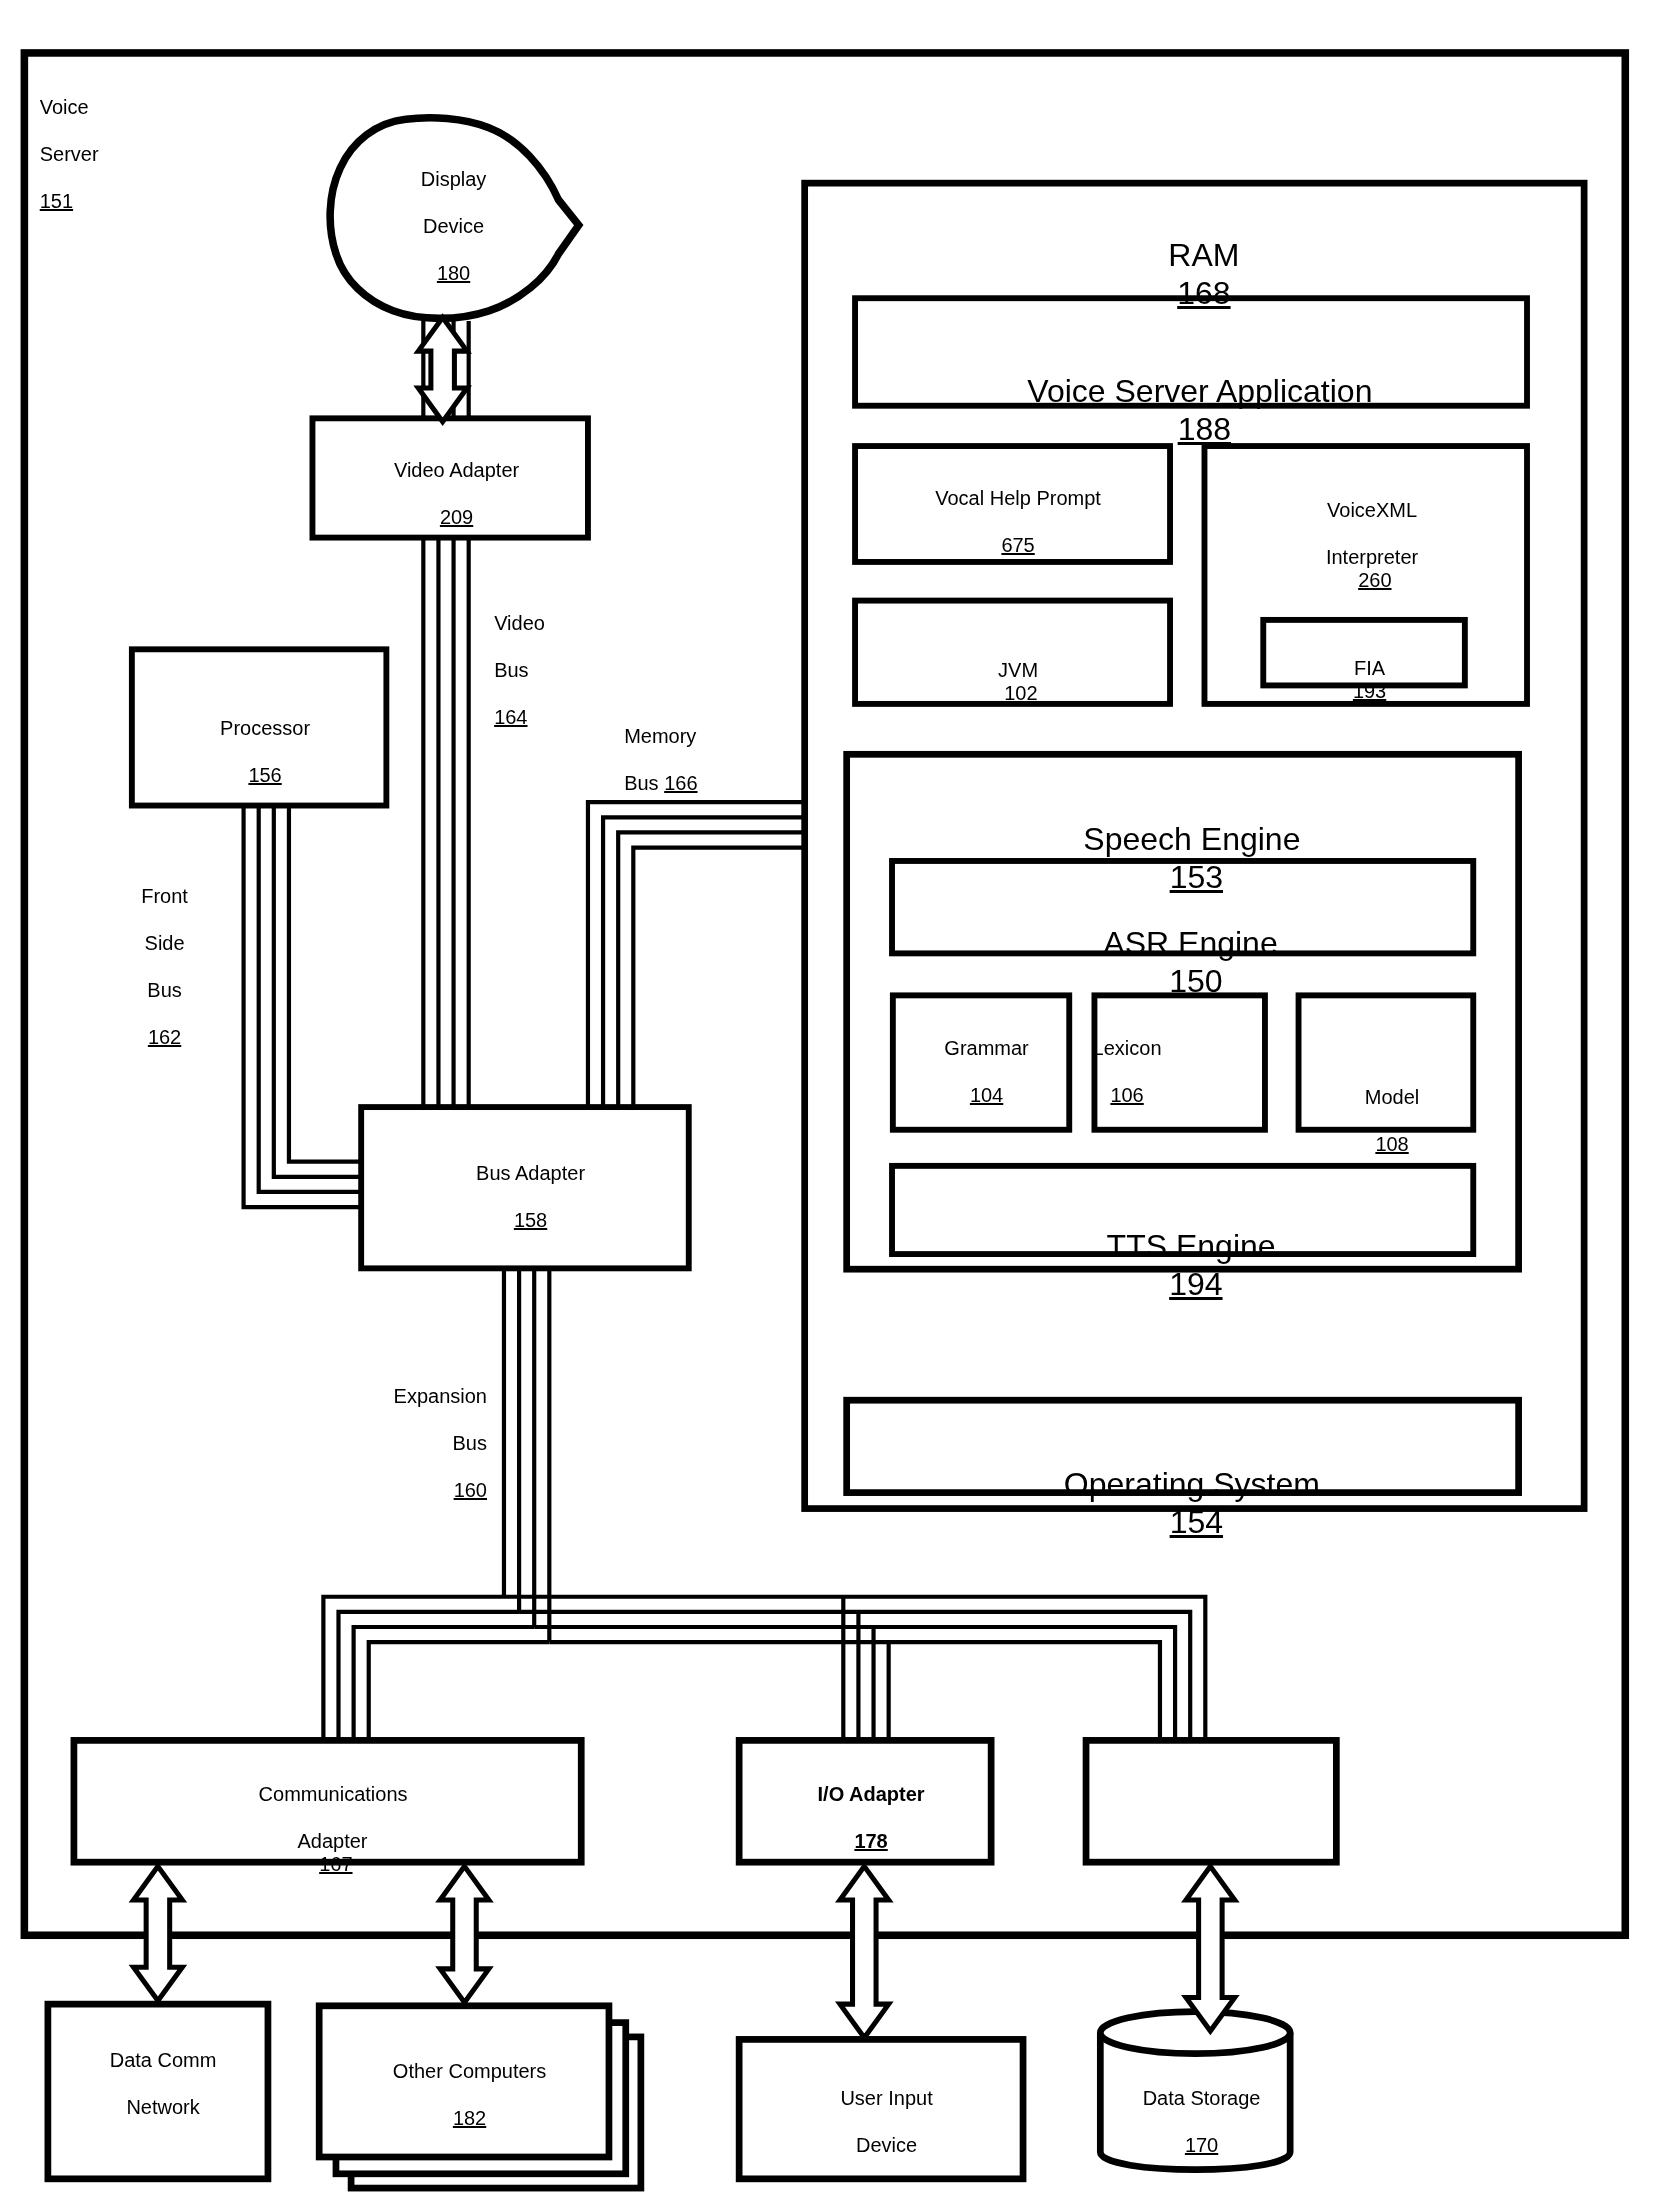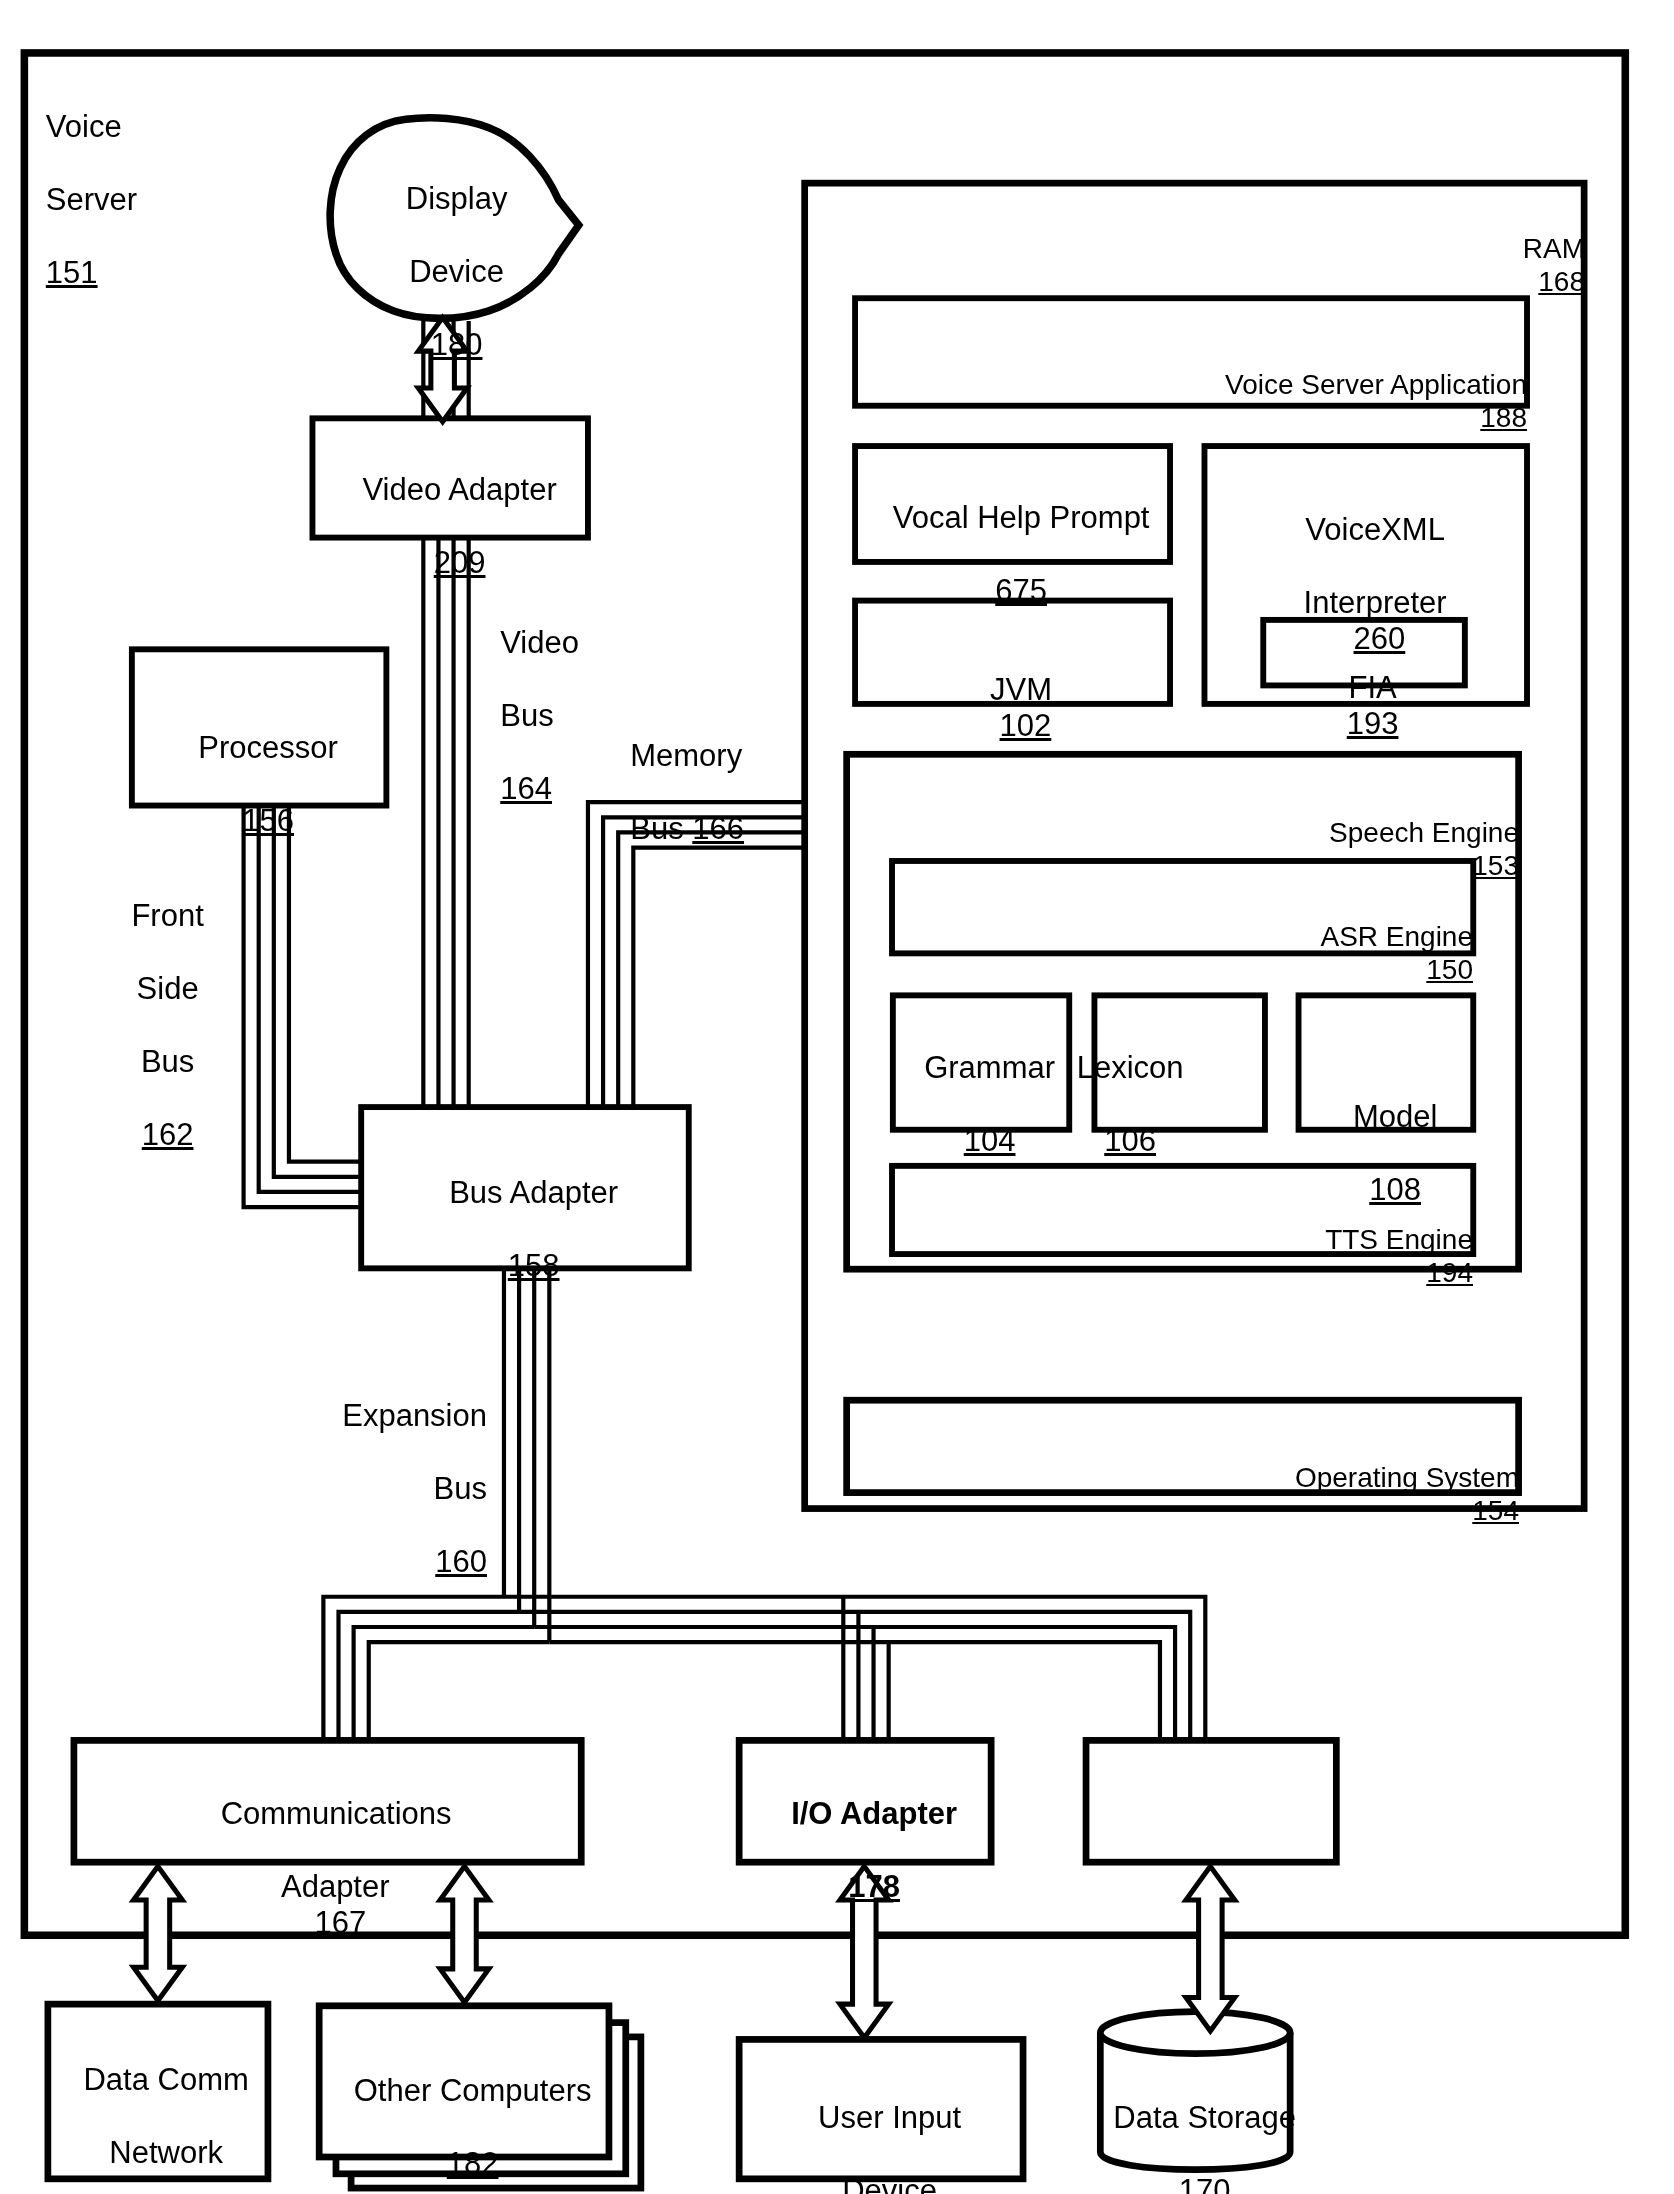--- a/index.html
+++ b/index.html
@@ -1,22 +1,22 @@
 <!DOCTYPE html>
 <html style="font-size:13.4px"><head>
 <meta charset="utf-8">
 <style>
   html,body{margin:0;padding:0;background:#fff;}
   body{width:1674px;height:2194px;font-family:"Liberation Sans",sans-serif;}
   #stage{position:relative;width:1674px;height:2194px;overflow:hidden;background:#fff;}
   svg{position:absolute;left:0;top:0;}
   .lbl{position:absolute;text-align:center;color:#000;line-height:1.18;
-       font-family:"Liberation Sans",sans-serif;font-size:31px;white-space:pre;}
+       font-family:"Liberation Sans",sans-serif;font-size:20px;white-space:pre;}
   .lbl .u{text-decoration:underline;}
-  .big{font-size:28px;text-align:right;}
+  .big{font-size:32px;}
 </style>
 </head>
 <body>
 
 <div id="stage">
 
 <svg width="1674" height="2194" viewBox="0 0 1993 2612">
   <g fill="none" stroke="#000" stroke-linejoin="miter" stroke-linecap="butt">
 
     <rect x="29" y="63" width="1906" height="2241" stroke-width="9"></rect>

